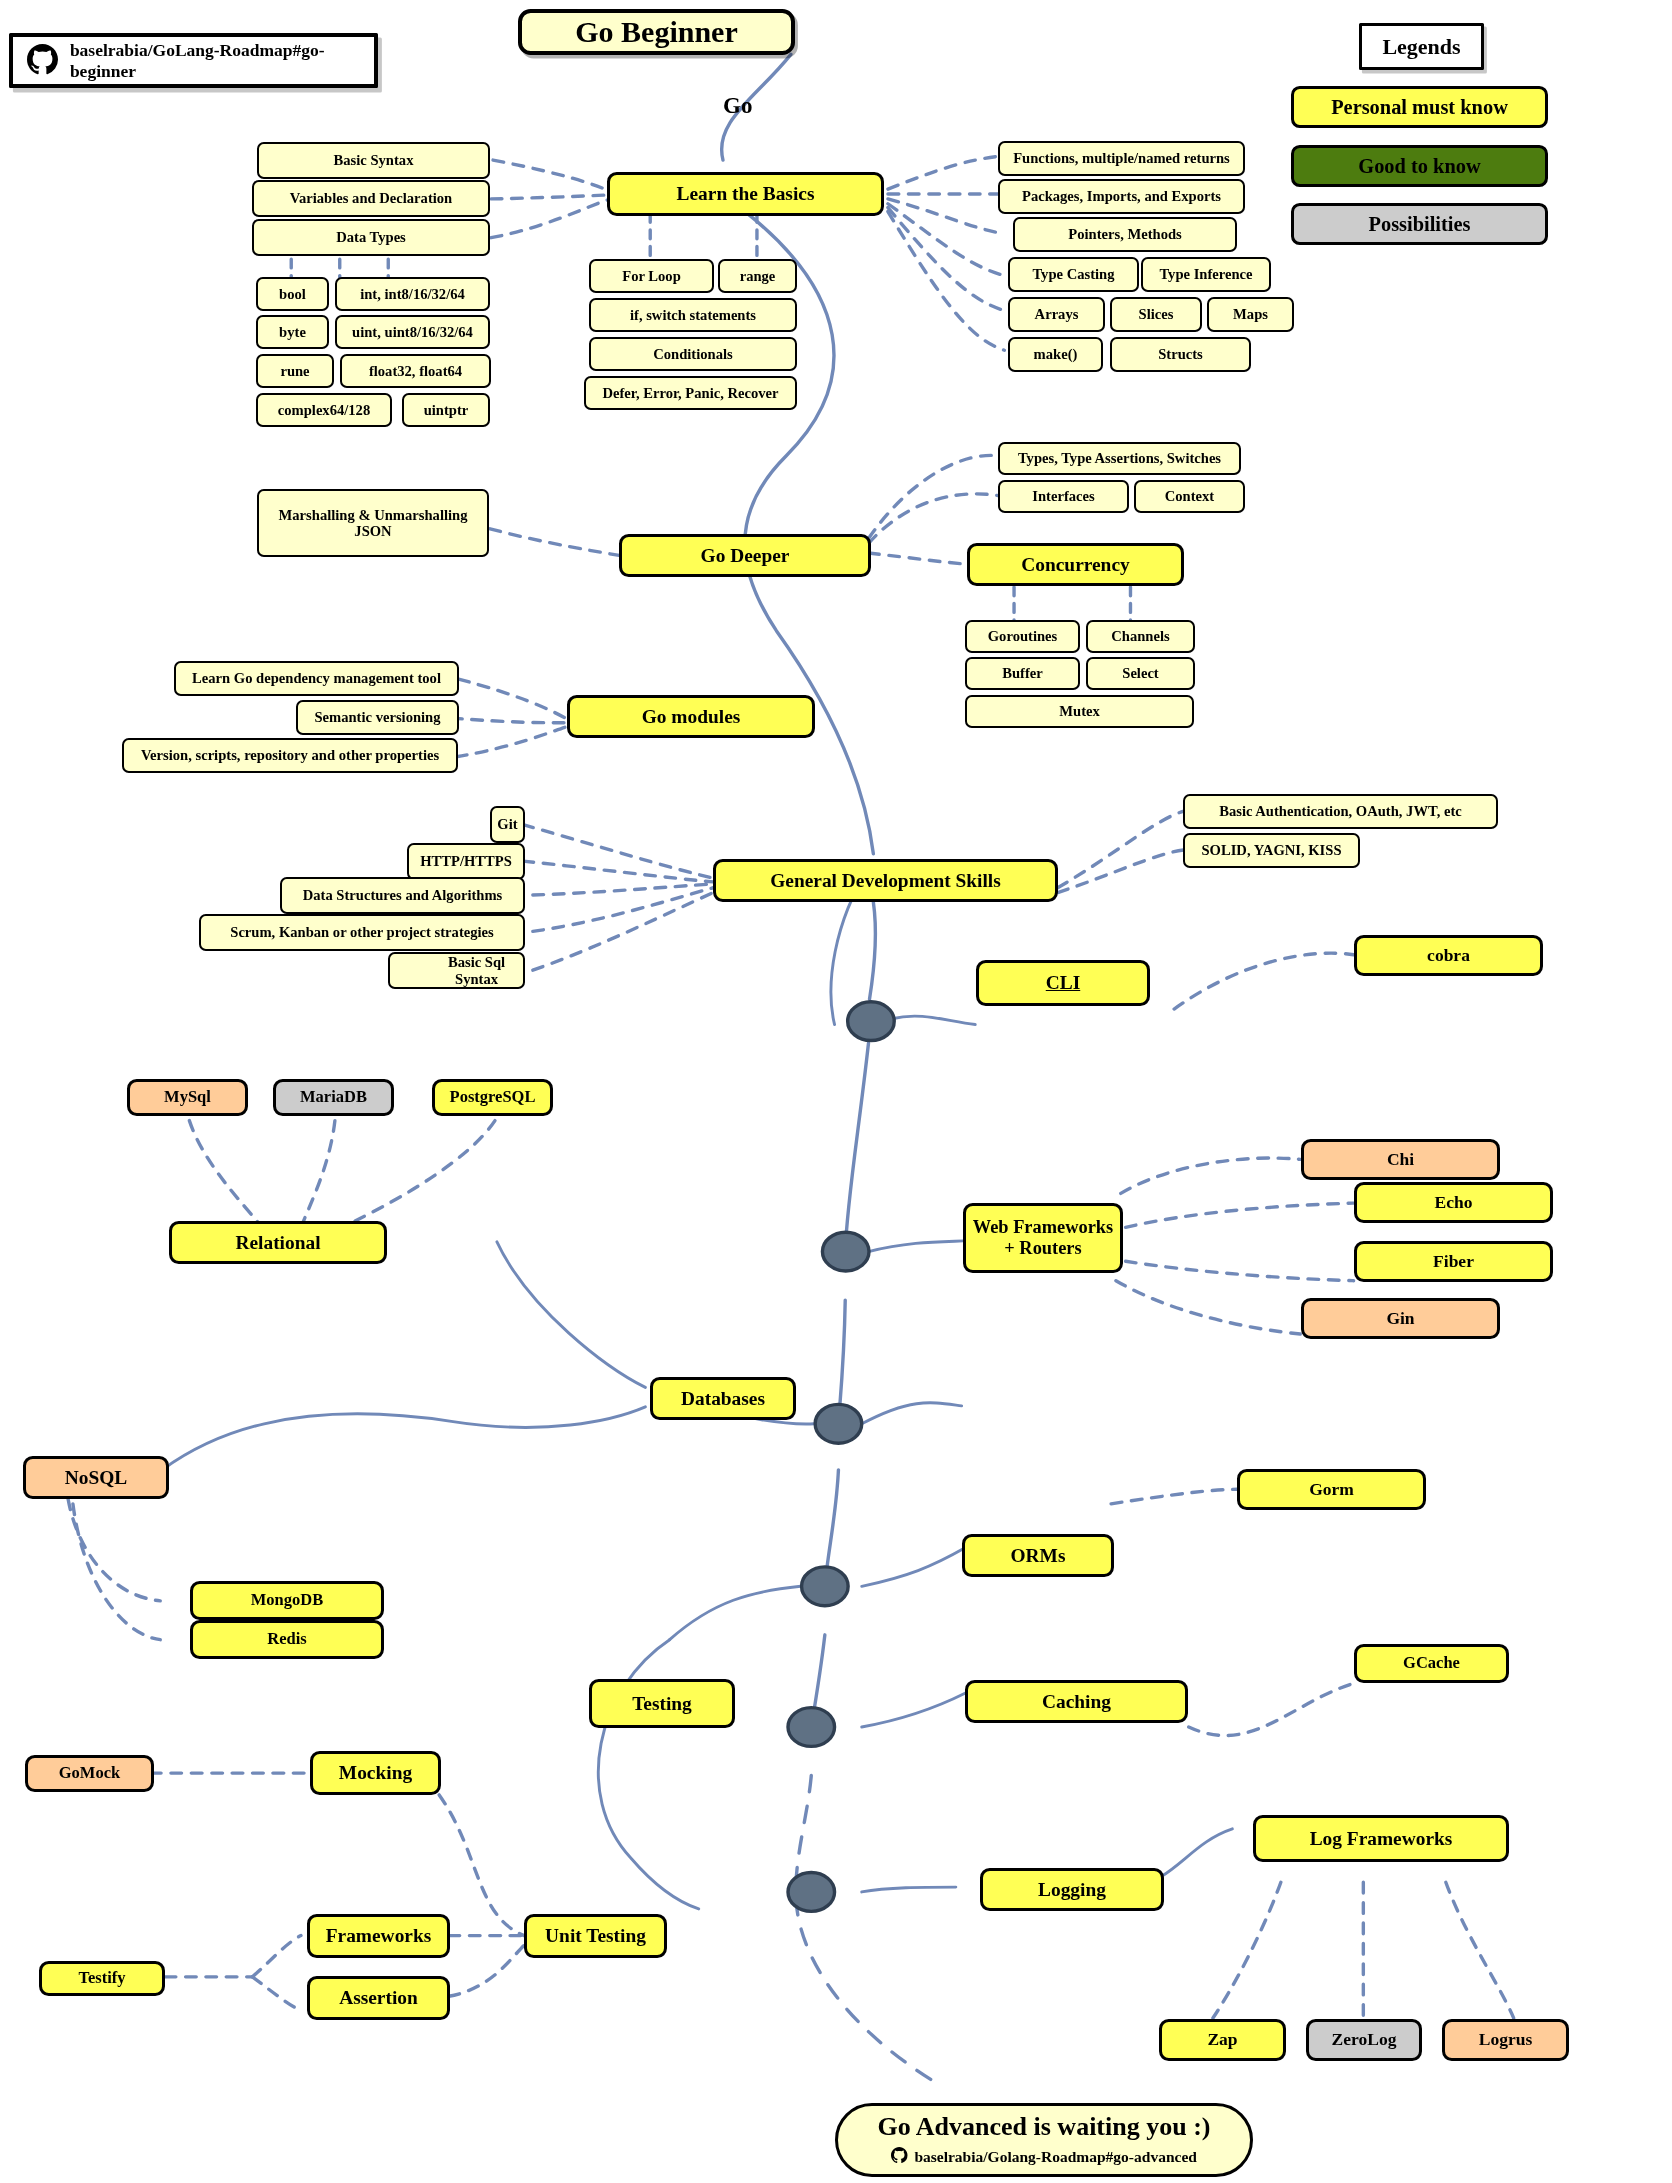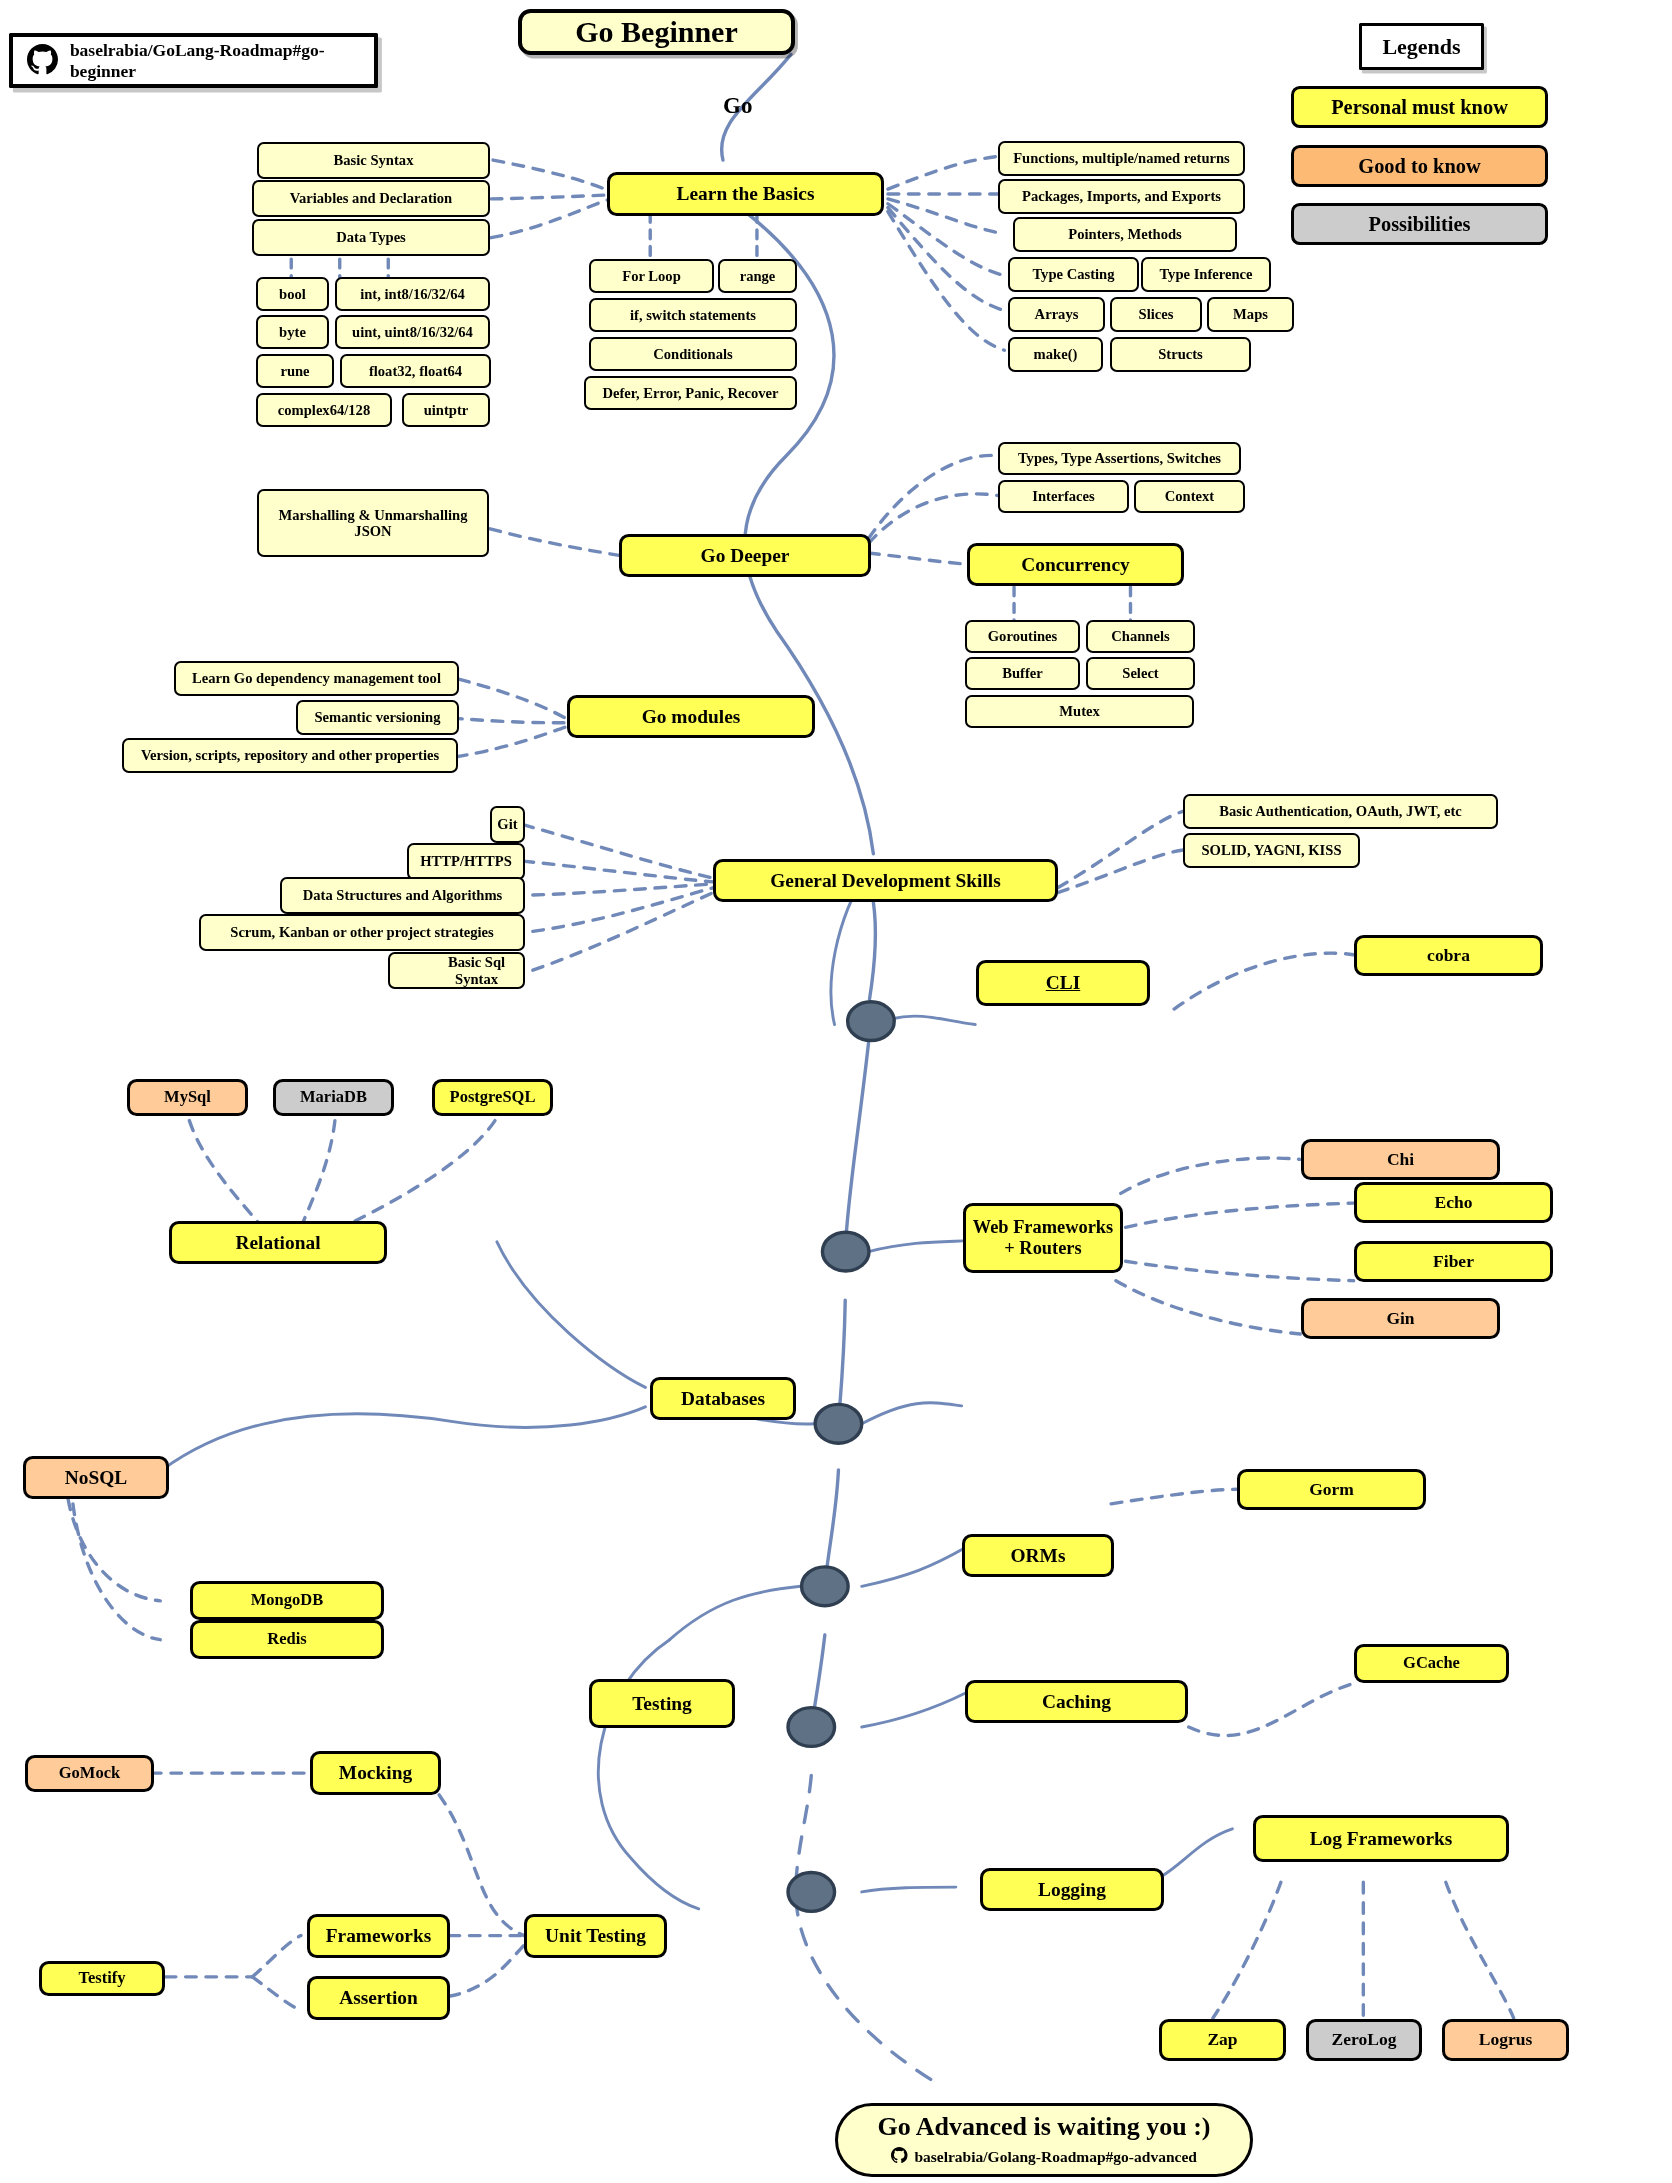--- a/index.html
+++ b/index.html
@@ -204,21 +204,21 @@
       </svg>
     </span>
     <span class="ghtxt">baselrabia/GoLang-Roadmap#go-beginner</span>
   </div>
 
   <div class="node" id="title-box">Go Beginner</div>
   <div id="spine-label">Go</div>
 
   <div id="legend-title">Legends</div>
   <div class="legend-item" style="top:86px;background:#FFFF55;">Personal must know</div>
-  <div class="legend-item" style="top:145px;background:#fdba74;">Good to know</div>
+  <div class="legend-item" style="top:145px;background:#4d7c0f;">Good to know</div>
   <div class="legend-item" style="top:203px;background:#CCCCCC;">Possibilities</div>
 
   <div class="node main" style="left:607px;top:172px;width:277px;height:44px;">Learn the Basics</div>
 
   <div class="node leaf" style="left:257px;top:142px;width:233px;height:37px;">Basic Syntax</div>
   <div class="node leaf" style="left:252px;top:180px;width:238px;height:37px;">Variables and Declaration</div>
   <div class="node leaf" style="left:252px;top:219px;width:238px;height:37px;">Data Types</div>
 
   <div class="node leaf" style="left:256px;top:277px;width:73px;height:34px;">bool</div>
   <div class="node leaf" style="left:335px;top:277px;width:155px;height:34px;">int, int8/16/32/64</div>

